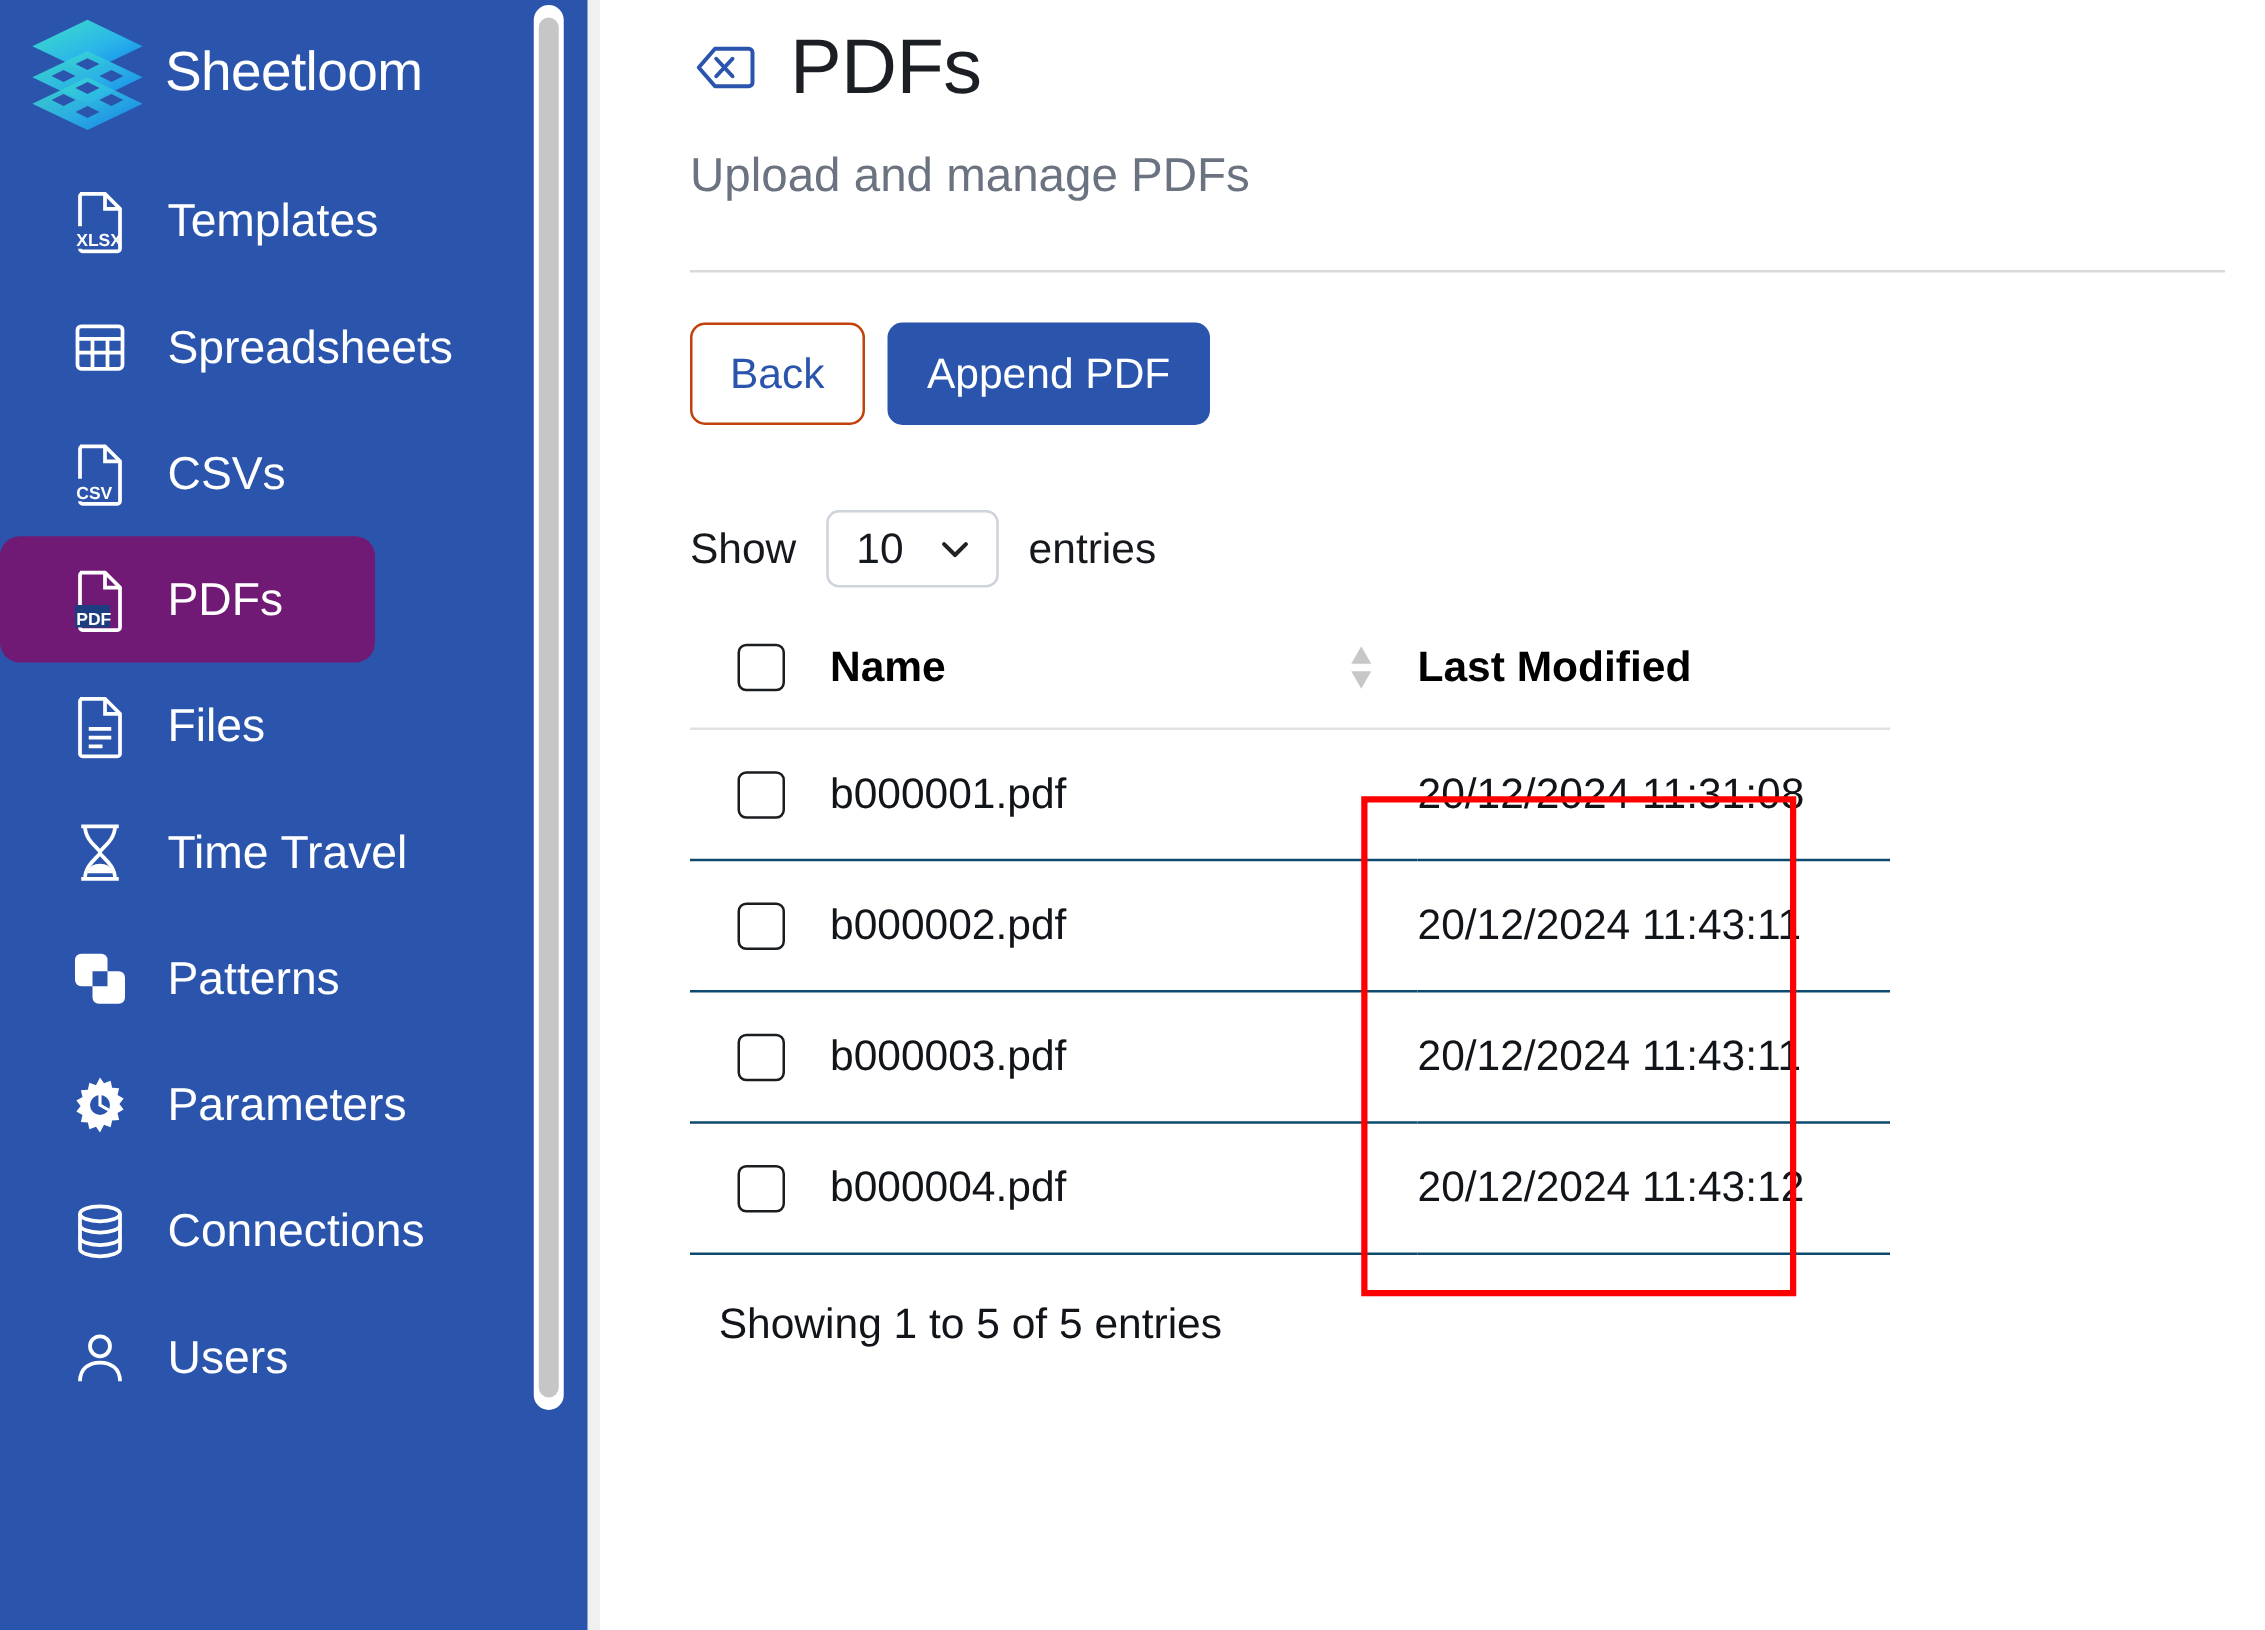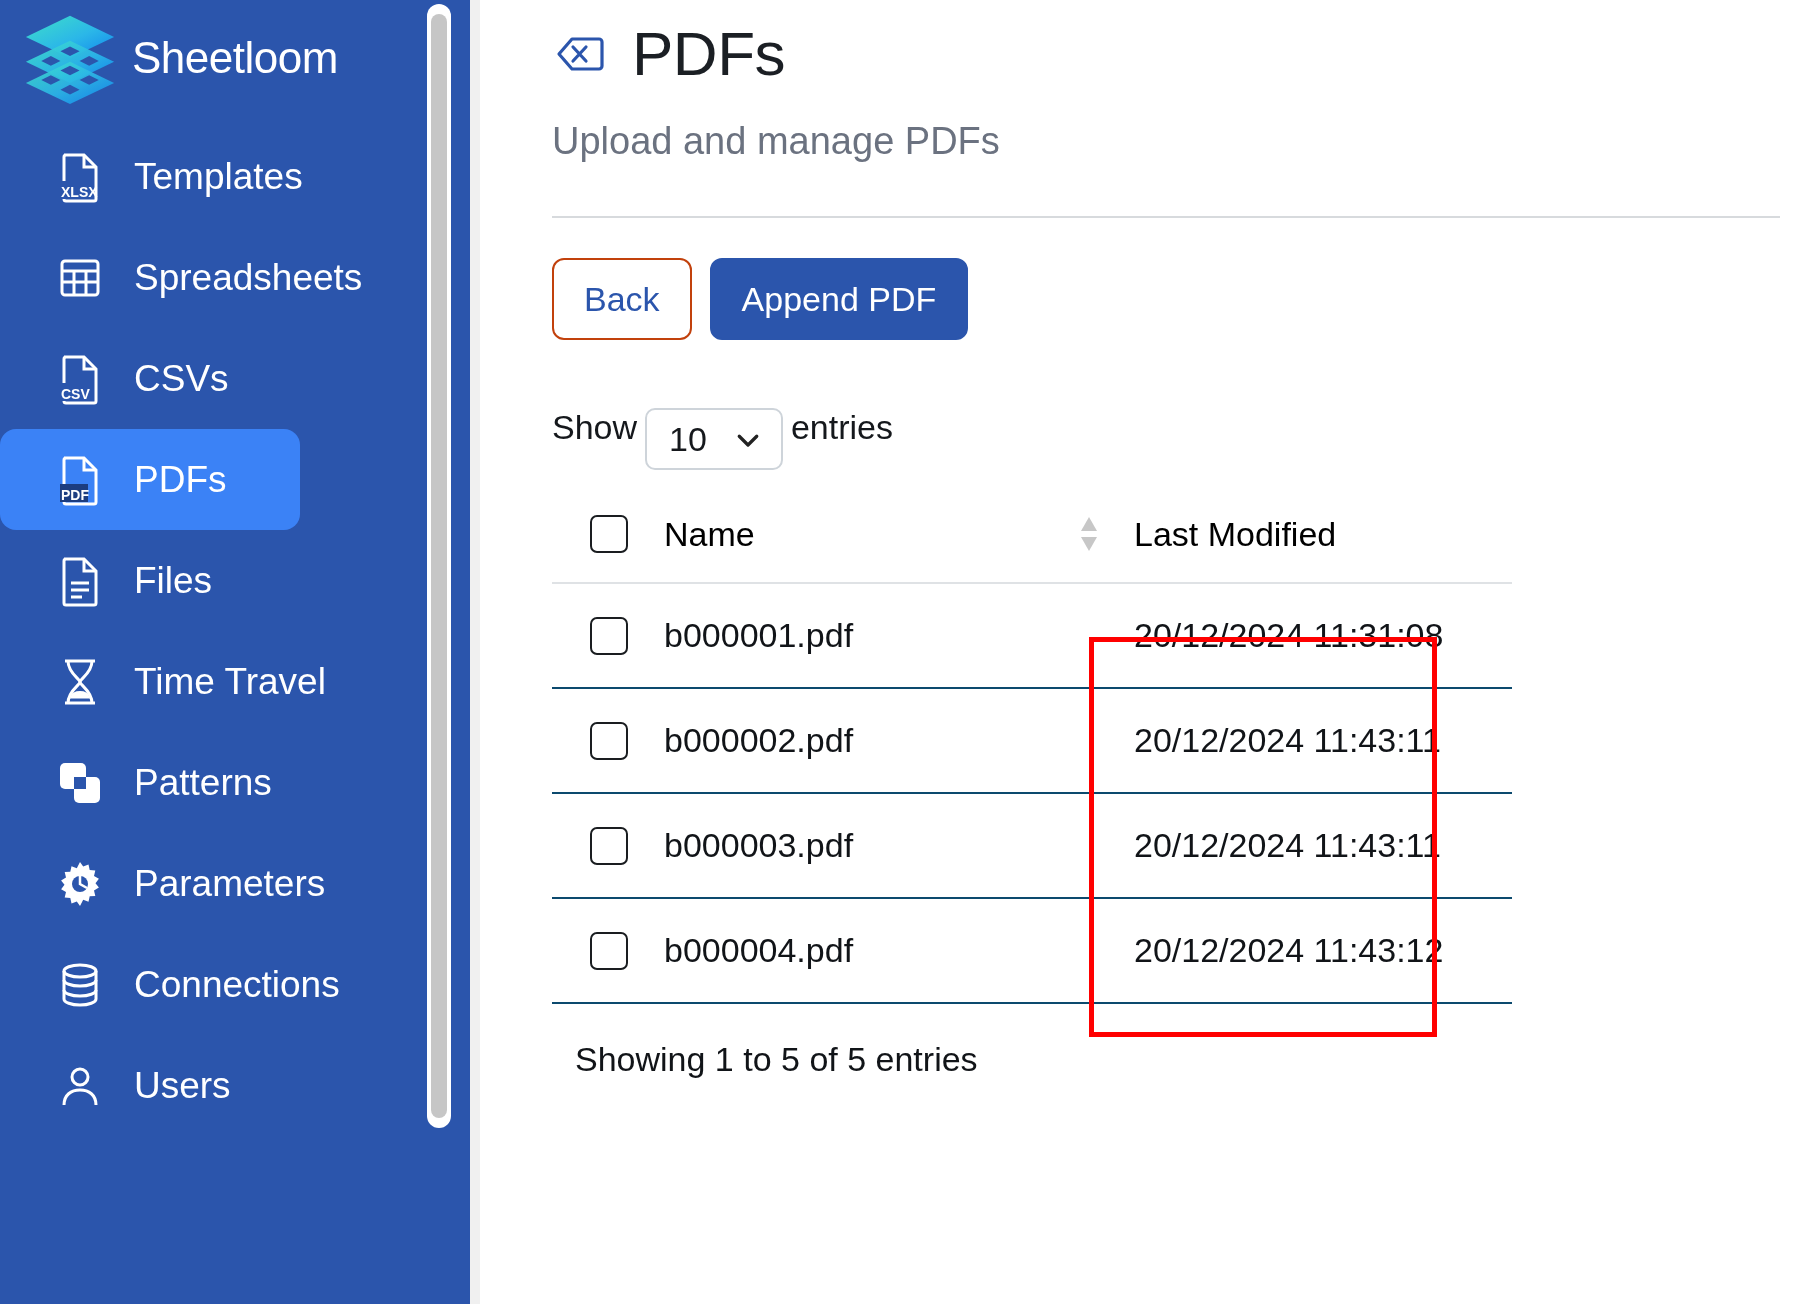--- a/index.html
+++ b/index.html
@@ -30,21 +30,21 @@
   .nav { margin-top: 22px; }
   .nav-item {
     position: relative;
     display: flex; align-items: center;
     height: 101px;
     padding-left: 54px;
     margin: 0 180px 0 0;
     border-radius: 16px;
     cursor: pointer;
   }
-  .nav-item.active { background: #3b82f6; }
+  .nav-item.active { background: #701a75; }
   .nav-ico {
     width: 52px; height: 52px; flex: 0 0 52px;
     display: flex; align-items: center; justify-content: center;
     color: #fff;
   }
   .nav-ico svg { display: block; }
   .nav-label {
     color: #ffffff; font-size: 37px; font-weight: 400;
     margin-left: 28px; white-space: nowrap; line-height: 1;
   }
@@ -100,39 +100,39 @@
     border: 2px solid #c2410c;
     padding: 22px 30px;
   }
   .btn-primary {
     background: #2b55ac; color: #ffffff;
     border: 2px solid #2b55ac;
     padding: 22px 30px;
   }
 
   .show-row {
-    display: flex; align-items: flex-start; gap: 8px; margin-top: 68px;
+    display: flex; align-items: center; gap: 24px; margin-top: 68px;
     font-size: 34px; color: #15181c;
   }
   .select-box {
     position: relative;
     display: inline-flex; align-items: center;
     border: 2px solid #ced4da; border-radius: 10px;
     background: #ffffff;
     height: 62px; padding: 0 18px 0 22px; min-width: 130px;
     cursor: pointer;
   }
   .select-val { font-size: 34px; color: #15181c; line-height: 1; }
   .select-caret { margin-left: 26px; width: 30px; height: 30px; color: #222; }
 
   
   table.dt { width: 960px; border-collapse: collapse; margin-top: 44px; }
   table.dt th, table.dt td { text-align: left; vertical-align: middle; }
   table.dt thead th {
-    font-size: 34px; font-weight: normal; color: #000000;
+    font-size: 34px; font-weight: bold; color: #000000;
     padding: 0 0 28px 0; border-bottom: 2px solid #dfe2e5;
   }
   table.dt tbody td {
     font-size: 34px; color: #111418; font-weight: 400;
     padding: 32px 0; border-bottom: 2px solid #0c4a6e;
   }
   .col-check { width: 112px; padding-left: 38px !important; }
   .col-name  { width: 470px; }
   .col-date  { width: 378px; }
 

